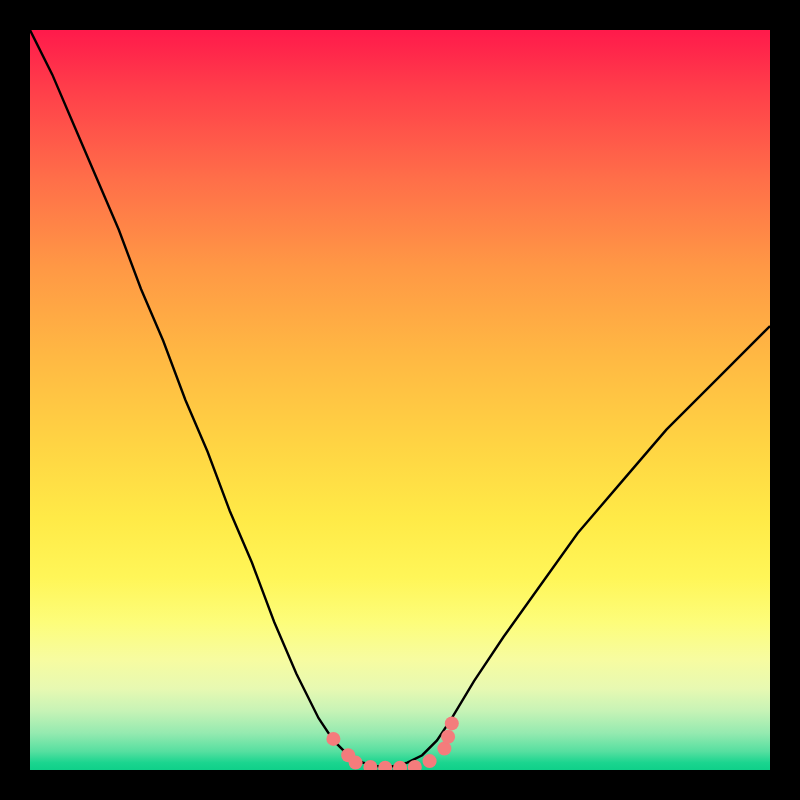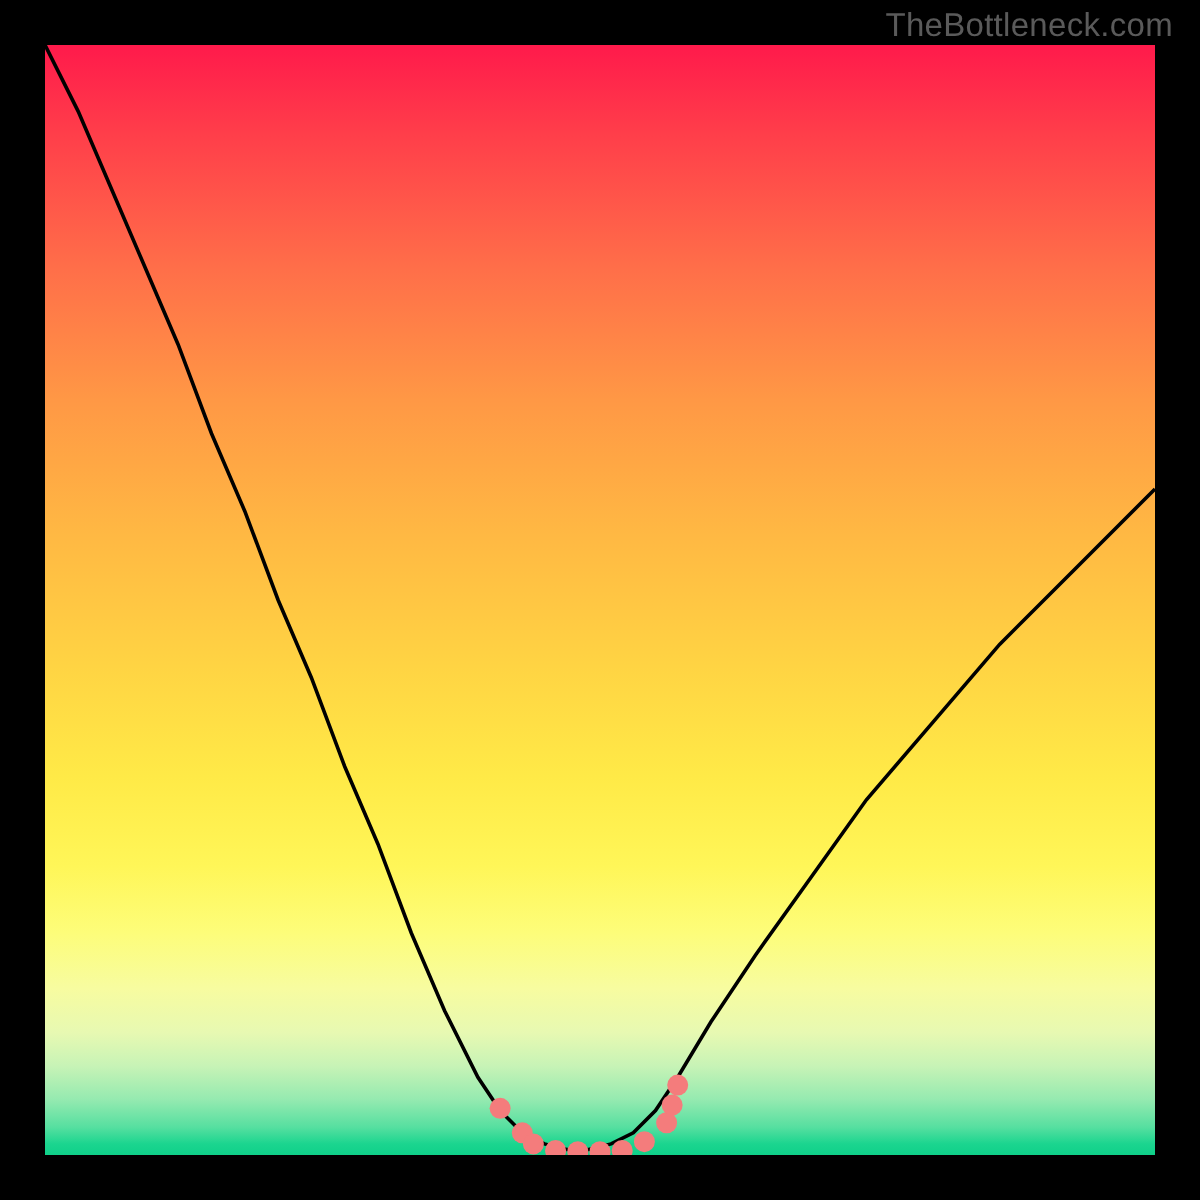--- a/index.html
+++ b/index.html
@@ -67,21 +67,20 @@
     left: 0;
     width: 100%;
     height: 100%;
   }
 </style>
 </head>
 <body>
 
 <div class="frame">
 
-  <div class="watermark">TheBottleneck.com</div>
 
   <div class="plot">
     <div class="gradient"></div>
 
     <svg class="curve" viewBox="0 0 740 740" preserveAspectRatio="none">
       <path id="curve-path" d="M0.0 0.0 L22.2 44.4 L44.4 96.2 L66.6 148.0 L88.8 199.8 L111.0 259.0 L133.2 310.8 L155.4 370.0 L177.6 421.8 L199.8 481.0 L222.0 532.8 L244.2 592.0 L266.4 643.8 L288.6 688.2 L303.4 710.4 L318.2 725.2 L333.0 732.6 L347.8 736.3 L362.6 736.3 L377.4 732.6 L392.2 725.2 L407.0 710.4 L421.8 688.2 L444.0 651.2 L473.6 606.8 L510.6 555.0 L547.6 503.2 L592.0 451.4 L636.4 399.6 L688.2 347.8 L740.0 296.0" fill="none" stroke="#000000" stroke-width="2.4"></path>
     </svg>
 
     <svg class="dots" viewBox="0 0 740 740" preserveAspectRatio="none">
       <g id="dots-group">

